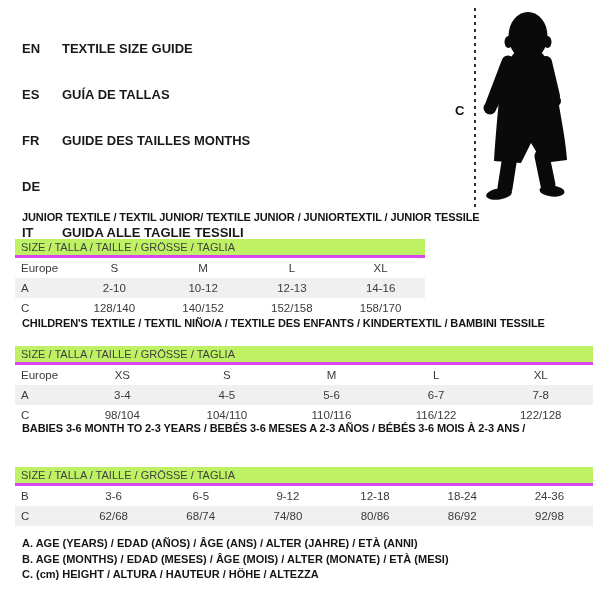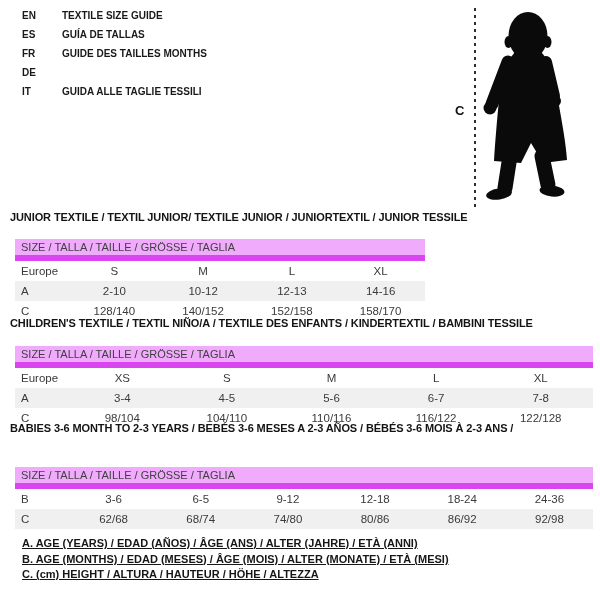--- a/index.html
+++ b/index.html
@@ -3,46 +3,46 @@
 <meta charset="utf-8">
 <style>
   html,body{margin:0;padding:0;}
   body{
     width:600px;height:600px;background:#ffffff;position:relative;
     font-family:"Liberation Sans", sans-serif;
     color:#1a1a1a;overflow:hidden;
   }
   
   .langs{position:absolute;left:22px;top:10px;}
-  .lang-row{display:flex;height:19px;align-items:flex-start;font-weight:bold;font-size:10px;color:#191919;}
+  .lang-row{display:flex;height:19px;align-items:flex-end;font-weight:bold;font-size:13px;color:#191919;margin-top:27px;}
   .lang-row .code{width:40px;}
   
   .measure-line{position:absolute;left:474px;top:8px;width:2px;height:201px;
     background:repeating-linear-gradient(to bottom,#2e2e2e 0 3px,transparent 3px 7px);}
   .measure-label{position:absolute;left:455px;top:103px;font-weight:bold;font-size:13px;color:#111;}
   svg.baby{position:absolute;left:482px;top:4px;}
   
-  .section-title{position:absolute;left:10px;font-weight:bold;font-size:11px;color:#141414;letter-spacing:-0.1px;white-space:nowrap;}
+  .section-title{position:absolute;left:22px;font-weight:bold;font-size:11px;color:#141414;letter-spacing:-0.1px;white-space:nowrap;}
   .t-junior{top:211px;}
   .t-children{top:317px;}
   .t-babies{top:421px;line-height:14px;}
   
   table.size-table{position:absolute;left:15px;border-collapse:collapse;table-layout:fixed;color:#3a3a3a;}
-  table.size-table th.bar{background:#f0abfc;text-align:left;font-weight:normal;font-size:11px;color:#3f3f3f;
-    padding:2px 0 2px 6px;height:12px;border-bottom:6px solid #d946ef;white-space:nowrap;overflow:hidden;}
+  table.size-table th.bar{background:#bef264;text-align:left;font-weight:normal;font-size:11px;color:#3f3f3f;
+    padding:2px 0 2px 6px;height:12px;border-bottom:3px solid #d946ef;white-space:nowrap;overflow:hidden;}
   table.size-table td{height:20px;padding:0;text-align:center;font-size:11.5px;}
   table.size-table td.lbl{text-align:left;padding-left:6px;}
   tr.shade td{background:#f0f0f0;}
   col.c-label{width:55px;}
   table.junior{top:239px;width:410px;}
   table.children{top:346px;width:578px;}
   table.babies{top:467px;width:578px;}
   
   .footnotes{position:absolute;left:22px;top:536px;font-weight:bold;font-size:11px;color:#161616;}
-  .footnotes div{height:15.5px;line-height:15.5px;white-space:nowrap;text-decoration:underline;}
+  .footnotes div{height:15.5px;line-height:15.5px;white-space:nowrap;}
 </style>
 </head>
 <body>
 
 <div class="langs">
   <div class="lang-row">
     <span class="code">EN</span>
     <span>TEXTILE SIZE GUIDE</span>
   </div>
   <div class="lang-row">

